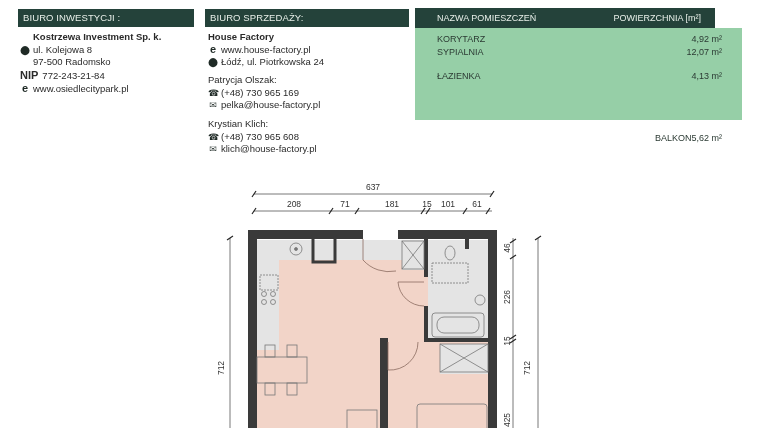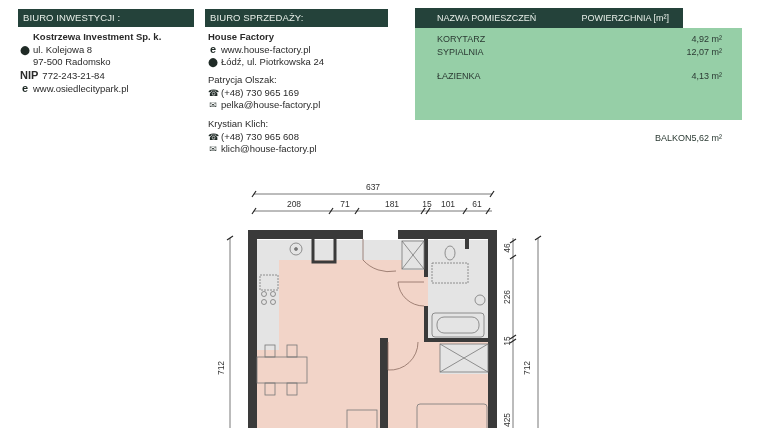--- a/index.html
+++ b/index.html
@@ -4,41 +4,41 @@
 <style>
   html,body{margin:0;padding:0;background:#fff;}
   body{width:760px;height:428px;position:relative;overflow:hidden;font-family:"Liberation Sans",sans-serif;color:#2a2a2a;}
   .hdr{position:absolute;background:#24423a;color:#e8efe9;font-size:9.5px;letter-spacing:0.1px;height:18px;line-height:18px;padding-left:5px;box-sizing:border-box;}
   .txt{position:absolute;font-size:9.5px;line-height:12.5px;white-space:nowrap;}
   .b{font-weight:bold;}
   .ico{display:inline-block;width:10px;text-align:center;font-size:9px;margin-right:3px;color:#1f2a26;}
   .ico.e{font-weight:bold;font-size:11px;}
   .nip{font-weight:bold;font-size:11px;margin-right:4px;}
   #rooms{position:absolute;left:415px;top:28px;width:327px;height:92px;background:#96cfa7;}
-  #rooms-hdr{position:absolute;left:415px;top:8px;width:268px;height:20px;background:#24423a;color:#e8efe9;font-size:9px;line-height:20px;}
+  #rooms-hdr{position:absolute;left:415px;top:8px;width:300px;height:20px;background:#24423a;color:#e8efe9;font-size:9px;line-height:20px;}
   .row{position:absolute;left:22px;right:20px;font-size:9px;color:#2b3a33;display:flex;justify-content:space-between;}
   svg{position:absolute;left:0;top:0;}
 </style>
 </head>
 <body>
 
 <div class="hdr" style="left:18px;top:9px;width:176px;">BIURO INWESTYCJI :</div>
 <div class="txt b" style="left:20px;top:31px;padding-left:13px;">Kostrzewa Investment Sp. k.</div>
 <div class="txt" style="left:20px;top:44px;">
   <span class="ico">⬤</span><span>ul. Kolejowa 8</span>
 </div>
 <div class="txt" style="left:33px;top:56px;">97-500 Radomsko</div>
 <div class="txt" style="left:20px;top:69px;">
   <span class="nip">NIP</span><span>772-243-21-84</span>
 </div>
 <div class="txt" style="left:20px;top:82px;">
   <span class="ico e">e</span><span>www.osiedlecitypark.pl</span>
 </div>
 
-<div class="hdr" style="left:205px;top:9px;width:183px;">BIURO SPRZEDAŻY:</div>
+<div class="hdr" style="left:205px;top:9px;width:204px;">BIURO SPRZEDAŻY:</div>
 <div class="txt b" style="left:208px;top:31px;">House Factory</div>
 <div class="txt" style="left:208px;top:43px;">
   <span class="ico e">e</span><span>www.house-factory.pl</span>
 </div>
 <div class="txt" style="left:208px;top:56px;">
   <span class="ico">⬤</span><span>Łódź, ul. Piotrkowska 24</span>
 </div>
 <div class="txt" style="left:208px;top:74px;">Patrycja Olszak:</div>
 <div class="txt" style="left:208px;top:87px;">
   <span class="ico">☎</span><span>(+48) 730 965 169</span>

